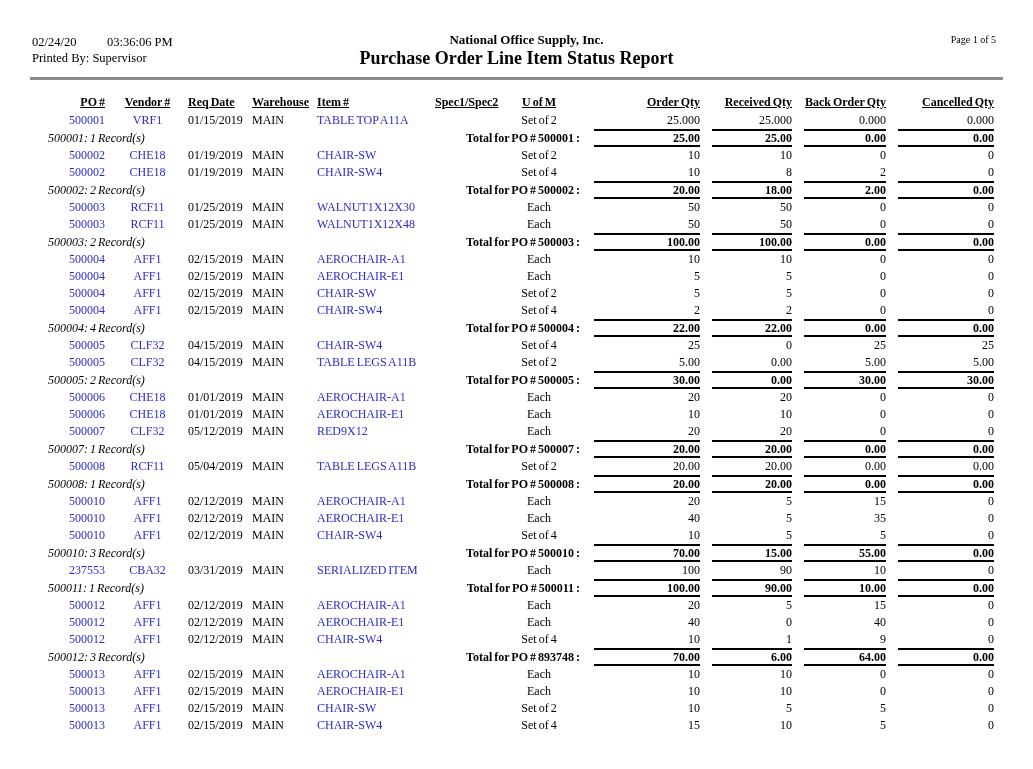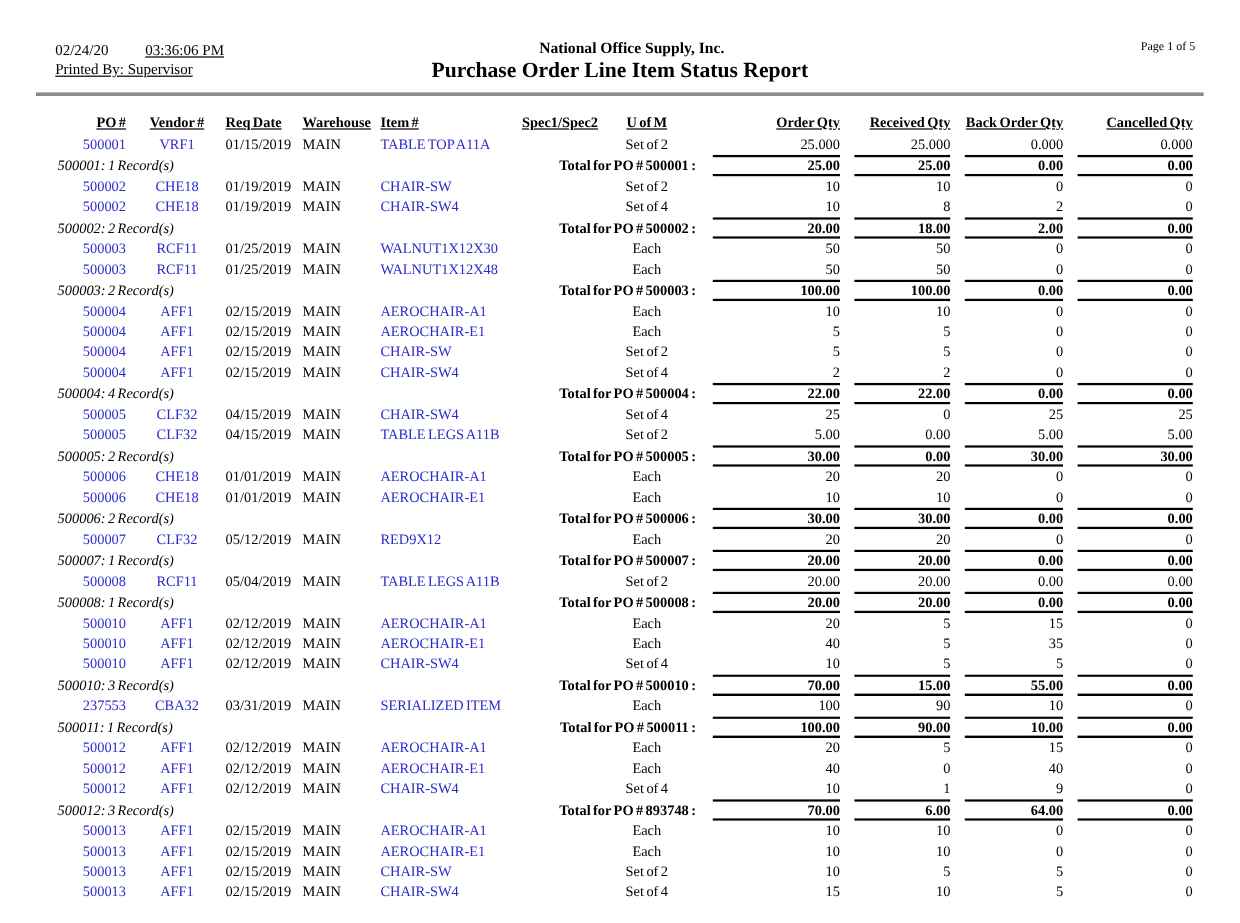--- a/index.html
+++ b/index.html
@@ -1,20 +1,20 @@
 <!DOCTYPE html>
 <html><head>
 <meta charset="utf-8">
 <style>
   html,body{margin:0;padding:0;background:#ffffff;}
   .page{position:relative;width:1033px;height:769px;background:#fff;overflow:hidden;
         font-family:"Liberation Serif","DejaVu Serif",serif;color:#000;}
 
   
-  .hdr-left{position:absolute;top:34px;left:46px;font-size:12.5px;line-height:16px;white-space:nowrap;text-decoration:underline;}
+  .hdr-left{position:absolute;top:34px;left:32px;font-size:12.5px;line-height:16px;white-space:nowrap;}
   .hdr-date{display:inline-block;width:75px;}
   .hdr-center{position:absolute;top:32px;left:0;width:100%;text-align:center;}
   .company{font-size:13px;font-weight:bold;line-height:16px;margin-left:20px;}
   .title{font-size:18px;font-weight:bold;line-height:21px;}
   .hdr-right{position:absolute;top:34px;right:37px;font-size:10px;}
   .rule{position:absolute;top:77px;left:30px;width:973px;height:3px;background:#8a8a8a;}
 
   
   table{position:absolute;top:90px;left:30px;width:975px;border-collapse:collapse;
         table-layout:fixed;font-size:12px;word-spacing:-1px;}
@@ -333,36 +333,20 @@
           <td class="a-wh">MAIN</td>
           <td class="a-item lnk">AEROCHAIR-E1</td>
           <td class="a-spec"></td>
           <td class="a-uofm">Each</td>
           <td class="a-order">10</td>
           <td class="a-received">10</td>
           <td class="a-back">0</td>
           <td class="a-cancel">0</td>
         </tr>
         <tr>
-          <td colspan="5" class="records">500006: 2 Record(s)</td>
-          <td colspan="2" class="tlabel">Total for PO # 500006 :</td>
-          <td class="a-order">
-            <div class="tline">30.00</div>
-          </td>
-          <td class="a-received">
-            <div class="tline">30.00</div>
-          </td>
-          <td class="a-back">
-            <div class="tline">0.00</div>
-          </td>
-          <td class="a-cancel">
-            <div class="tline">0.00</div>
-          </td>
-        </tr>
-        <tr>
           <td class="a-po lnk">500007</td>
           <td class="a-vendor lnk">CLF32</td>
           <td class="a-req">05/12/2019</td>
           <td class="a-wh">MAIN</td>
           <td class="a-item lnk">RED9X12</td>
           <td class="a-spec"></td>
           <td class="a-uofm">Each</td>
           <td class="a-order">20</td>
           <td class="a-received">20</td>
           <td class="a-back">0</td>

